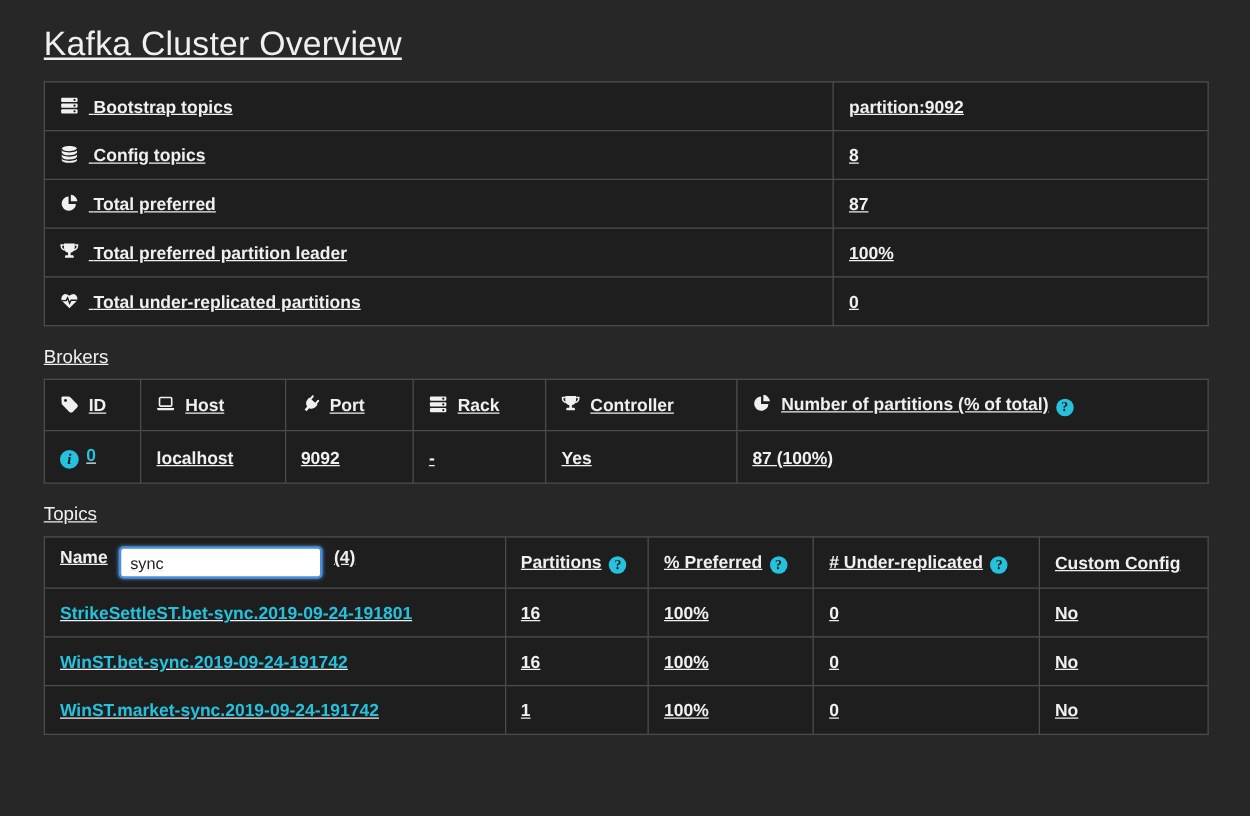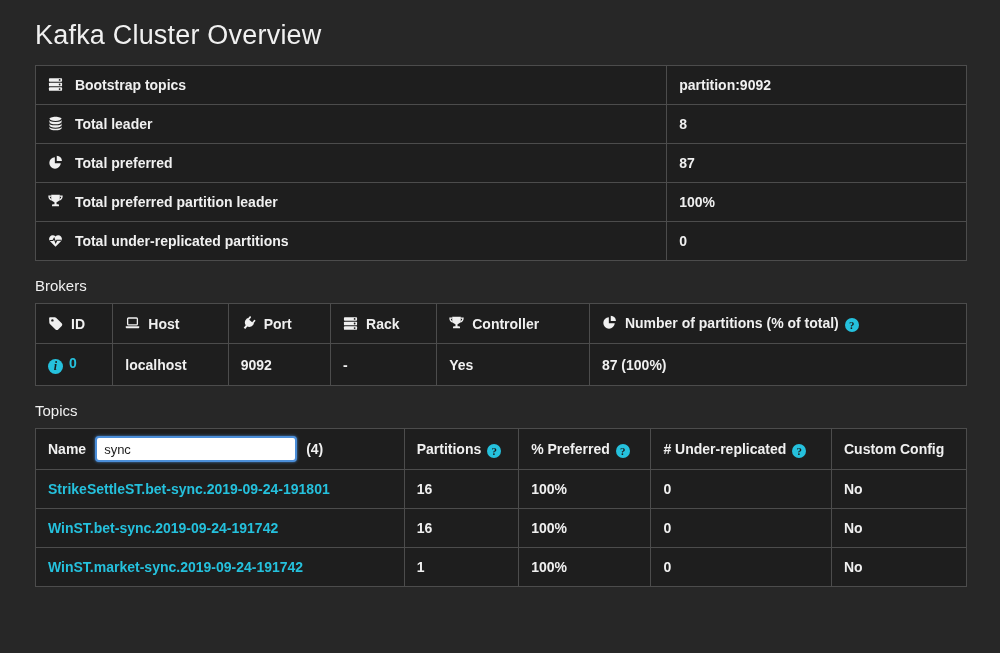--- a/index.html
+++ b/index.html
@@ -10,21 +10,21 @@
     --accent:#25c1dd;
     --focus:#4b8ed9;
   }
   *{box-sizing:border-box;}
   html,body{margin:0;padding:0;}
   body{
     width:1000px;height:653px;overflow:hidden;
     background:var(--bg);color:var(--text);
     font-family:"Liberation Sans",sans-serif;
   }
-  .container{padding:16px 33px 0 35px;}
+  .container{padding:16px 33px 0 35px;text-decoration:underline;}
   h1{font-size:27px;font-weight:400;margin:4px 0 14px;letter-spacing:.2px;}
   h2{font-size:15px;font-weight:400;margin:16px 0 9px;}
   table{width:100%;border-collapse:collapse;table-layout:fixed;}
   th,td{
     border:1px solid var(--border);
     background:var(--cell);
     padding:11px 12px;
     font-size:14px;line-height:16px;font-weight:700;
     text-align:left;vertical-align:middle;
     overflow:hidden;white-space:nowrap;
@@ -41,23 +41,23 @@
     font-family:"Liberation Serif",serif;
   }
   .imark{
     display:inline-block;width:15px;height:15px;border-radius:50%;
     background:var(--accent);color:#1a1a1a;
     font-size:12px;line-height:15px;text-align:center;font-weight:700;
     margin-right:6px;vertical-align:-2px;
     font-family:"Liberation Serif",serif;font-style:italic;
   }
   .name-header-cell{padding:7px 12px;}
-  .name-header-inner{display:flex;align-items:center;gap:9px;}
+  .name-header-inner{display:flex;gap:9px;}
   input.filter{
-    width:202px;height:26px;
+    width:163px;height:26px;
     background:#ffffff;color:#222;
     border:2px solid var(--focus);border-radius:4px;
     box-shadow:0 0 3px rgba(75,142,217,.9);
     font-family:"Liberation Sans",sans-serif;
     font-size:13px;font-weight:400;padding:2px 7px;
     outline:none;
   }
   .count{font-weight:700;font-size:14px;}
 </style>
 </head>
@@ -124,21 +124,21 @@
               </svg></span>
           <span>Bootstrap topics</span>
         </td>
         <td>partition:9092</td>
       </tr>
       <tr>
         <td>
           <span class="icon"><svg viewBox="0 0 16 16">
                 <use href="#svg-database"></use>
               </svg></span>
-          <span>Total leader</span>
+          <span>Config topics</span>
         </td>
         <td>8</td>
       </tr>
       <tr>
         <td>
           <span class="icon"><svg viewBox="0 0 16 16">
                 <use href="#svg-pie"></use>
               </svg></span>
           <span>Total preferred</span>
         </td>

